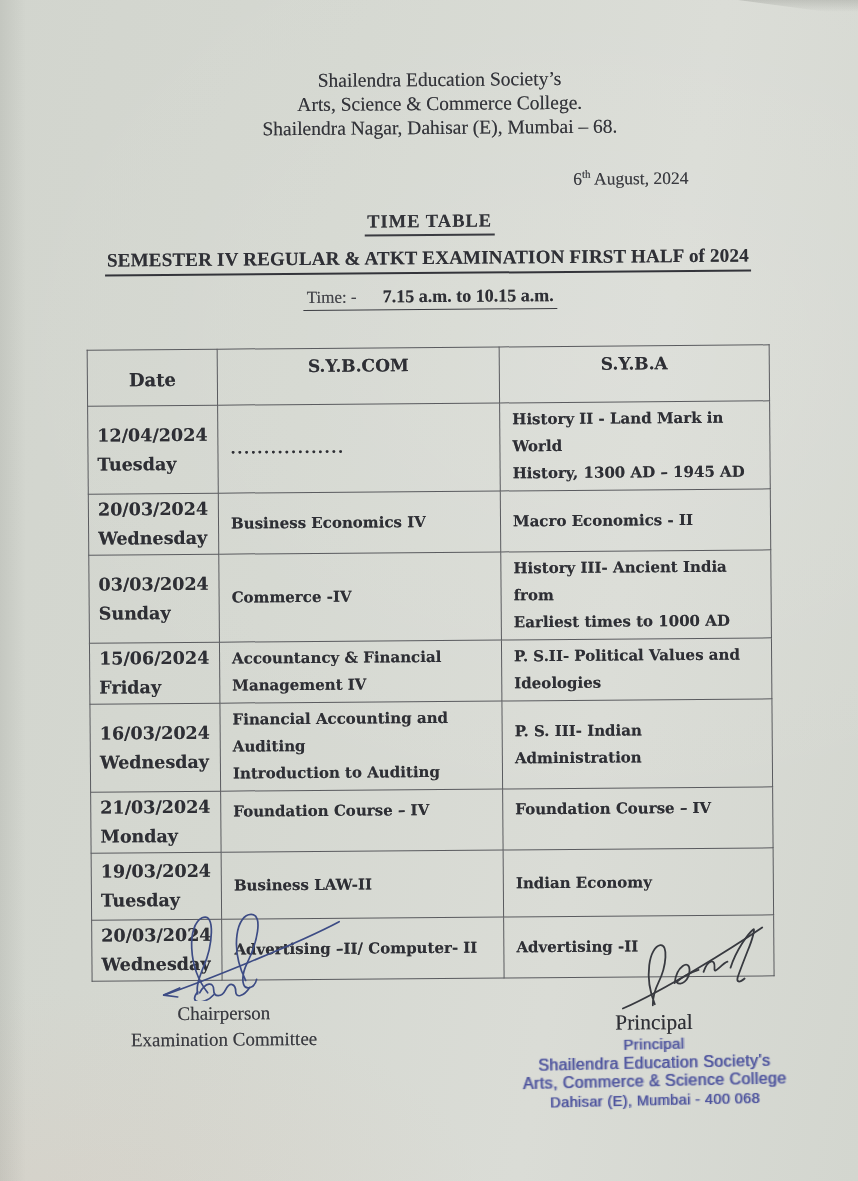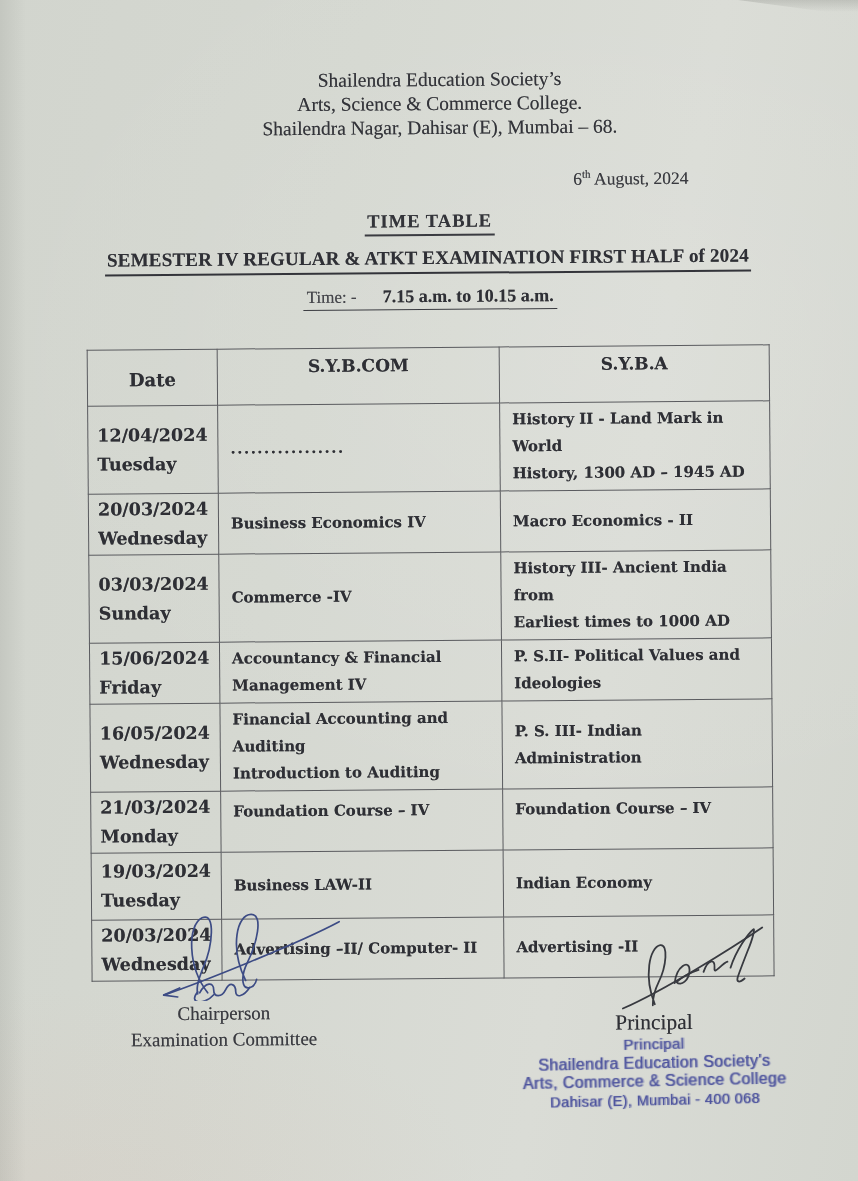--- a/index.html
+++ b/index.html
@@ -156,21 +156,21 @@
             <div>15/06/2024</div>
             <div>Friday</div>
           </td>
       <td class="subjcell">Accountancy &amp; Financial
 Management IV</td>
       <td class="subjcell">P. S.II- Political Values and
 Ideologies</td>
     </tr>
     <tr class="r4">
       <td class="datecell">
-            <div>16/05/2024</div>
+            <div>16/03/2024</div>
             <div>Wednesday</div>
           </td>
       <td class="subjcell">Financial Accounting and Auditing
 Introduction to Auditing</td>
       <td class="subjcell">P. S. III- Indian Administration</td>
     </tr>
     <tr class="r5">
       <td class="datecell">
             <div>21/03/2024</div>
             <div>Monday</div>

